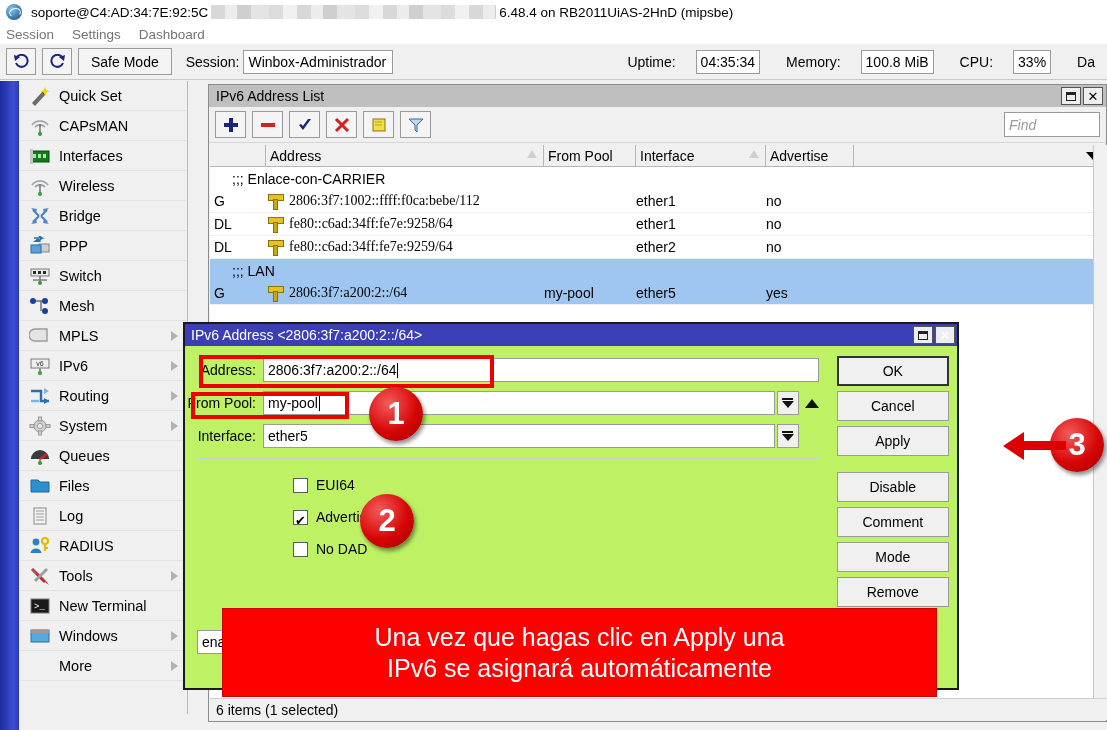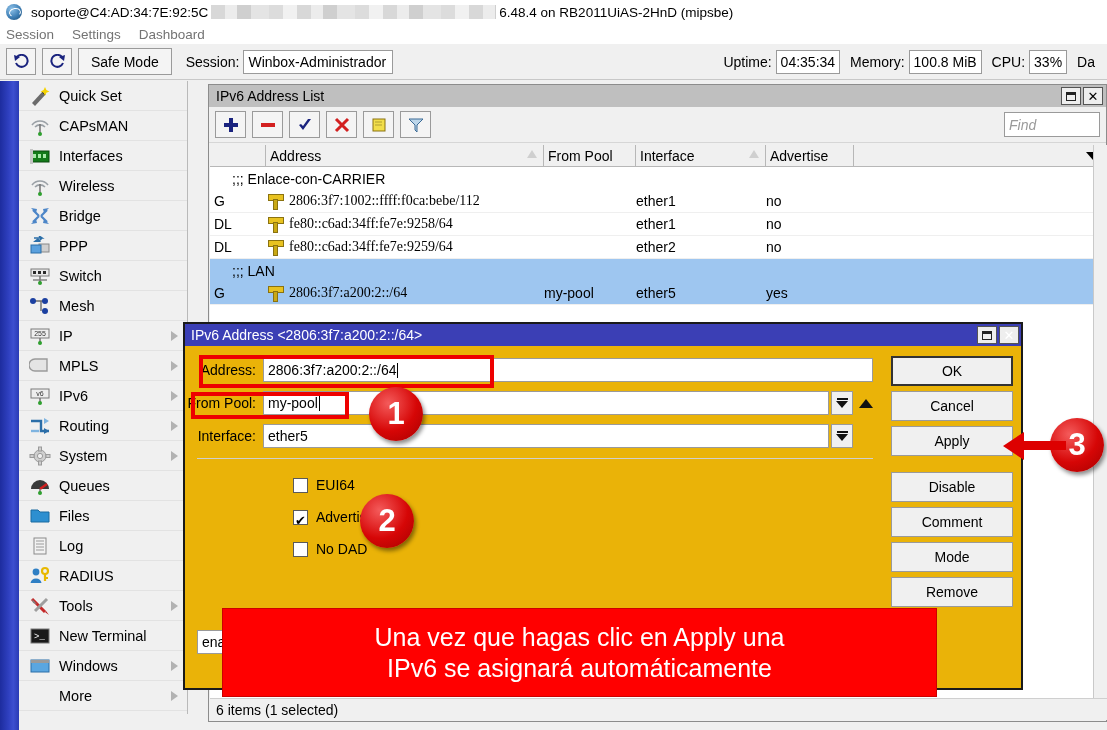--- a/index.html
+++ b/index.html
@@ -57,21 +57,21 @@
     border: 1px solid #9a9a9a; display: flex; align-items: center;
     justify-content: center; margin-right: 6px; font-size: 15px; color: #1a237e;
     cursor: pointer;
   }
   .tbtn.safe { padding: 0 12px; font-size: 14px; color:#000; margin-right: 14px;}
   .lbl { font-size: 14px; color: #000; margin-right: 4px; }
   .sunken {
     background: #fff; border: 1px solid #9a9a9a; height: 24px;
     display: flex; align-items: center; padding: 0 4px; font-size: 14px; color: #000;
   }
-  .rightinfo { margin-left: auto; display: flex; align-items: center; gap: 0; padding-right: 2px; }
+  .rightinfo { margin-left: auto; display: flex; align-items: center; gap: 16px; padding-right: 2px; }
   .rightinfo .lbl { margin-left: 10px; }
   .clip-right { overflow: hidden; white-space: nowrap; }
 
   
   .sidebar-wrap {
     position: absolute; left: 0; top: 81px; width: 188px; height: 649px;
   }
   .blue-rail {
     position: absolute; left: 0; top: 0; width: 19px; height: 649px;
     background: linear-gradient(90deg, #1d2c9e 0%, #2f40c0 45%, #3d4fd0 70%, #2a3bb4 100%);
@@ -160,22 +160,22 @@
   .vsb { position:absolute; right:0; top:0; width:14px; height:560px; background:#f0f0f0; border-left:1px solid #c9c9c9;}
 
   .statusbar {
     position: absolute; left: 1px; bottom: 1px; width: 897px; height: 22px;
     background: #f0f0f0; border-top: 1px solid #cfcfcf;
     display: flex; align-items: center; padding-left: 6px; font-size: 14px;
   }
 
   
   .dlg {
-    position: absolute; left: 183px; top: 322px; width: 840px; height: 368px;
-    background: #eab308; border: 2px solid #1a1a1a;
+    position: absolute; left: 183px; top: 322px; width: 776px; height: 368px;
+    background: #bef264; border: 2px solid #1a1a1a;
   }
   .dlg-title {
     height: 22px; background: #3b3fb5; color: #fff; display: flex; align-items: center;
     padding-left: 6px; font-size: 14px;
   }
   .dlg-ctrls { margin-left: auto; display: flex; gap: 2px; padding-right: 2px; }
   .dlg-body { display: flex; height: 344px; }
   .dlg-left { width: 700px; padding: 10px 0 0 0; position: relative; }
   .dlg-right { width: 136px; padding: 10px 8px 0 6px; display:flex; flex-direction: column; }
   .dbtn {
@@ -371,32 +371,20 @@
                 <path d="M5 5 L14 5 M12 5 L12 15"></path>
               </g>
               <circle cx="4" cy="5" r="3" fill="#1b3fa0"></circle>
               <circle cx="16" cy="5" r="3" fill="#1b3fa0"></circle>
               <circle cx="16" cy="15" r="3" fill="#1b3fa0"></circle>
             </svg>
         </span>
         <span class="txt">Mesh</span>
       </div>
 
-      <div class="menu-item">
-        <span class="ico">
-          <svg width="22" height="20" viewBox="0 0 22 20">
-              <rect x="2" y="3" width="18" height="9" fill="#eee" stroke="#7a7a7a"></rect>
-              <text x="11" y="10" font-size="7" text-anchor="middle" fill="#333" font-family="Liberation Sans">255</text>
-              <line x1="11" y1="12" x2="11" y2="17" stroke="#7a7a7a" stroke-width="1.6"></line>
-              <circle cx="11" cy="17" r="2" fill="#2fa02f"></circle>
-            </svg>
-        </span>
-        <span class="txt">IP</span>
-        <span class="arrow"></span>
-      </div>
 
       <div class="menu-item">
         <span class="ico">
           <svg width="22" height="20" viewBox="0 0 22 20">
               <path d="M6 3 L18 3 L18 15 L6 15 A6 6 0 0 1 6 3 Z" fill="#e4e4e4" stroke="#9a9a9a" stroke-width="1.4"></path>
             </svg>
         </span>
         <span class="txt">MPLS</span>
         <span class="arrow"></span>
       </div>

